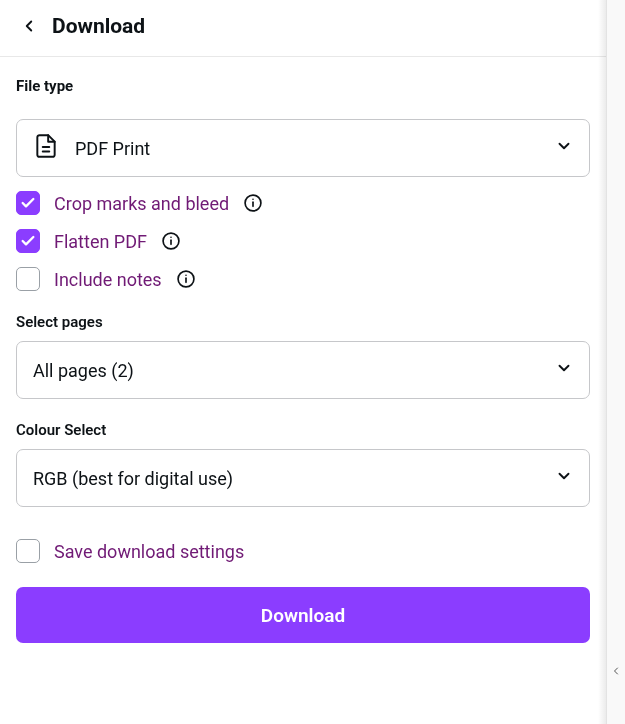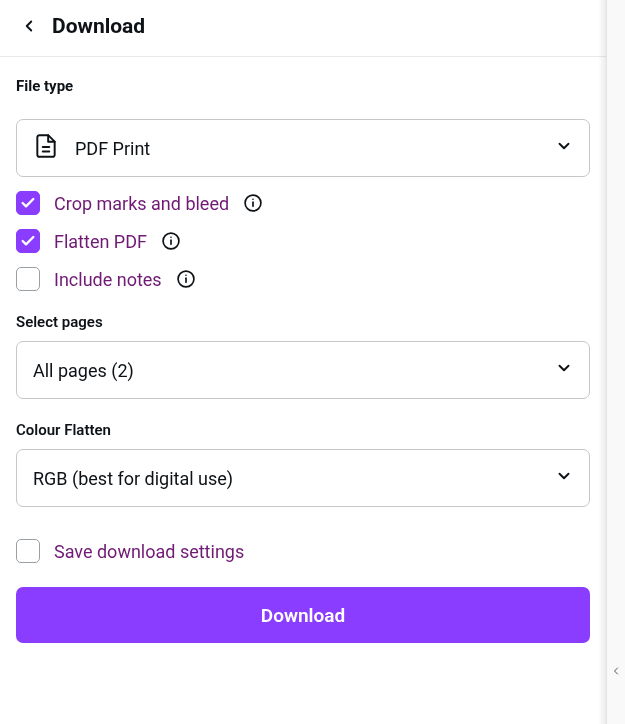--- a/index.html
+++ b/index.html
@@ -253,21 +253,21 @@
     <div class="section-label-sub">Select pages</div>
     <div class="select-box">
       <span class="select-text">All pages (2)</span>
       <span class="chev">
         <svg width="18" height="18" viewBox="0 0 24 24" fill="none" stroke="#0d1216" stroke-width="2.5" stroke-linecap="round" stroke-linejoin="round">
             <polyline points="6 9 12 15 18 9"></polyline>
           </svg>
       </span>
     </div>
 
-    <div class="section-label-sub">Colour Flatten</div>
+    <div class="section-label-sub">Colour Select</div>
     <div class="select-box">
       <span class="select-text">RGB (best for digital use)</span>
       <span class="chev">
         <svg width="18" height="18" viewBox="0 0 24 24" fill="none" stroke="#0d1216" stroke-width="2.5" stroke-linecap="round" stroke-linejoin="round">
             <polyline points="6 9 12 15 18 9"></polyline>
           </svg>
       </span>
     </div>
 
     <div class="checkbox-row save-row">

